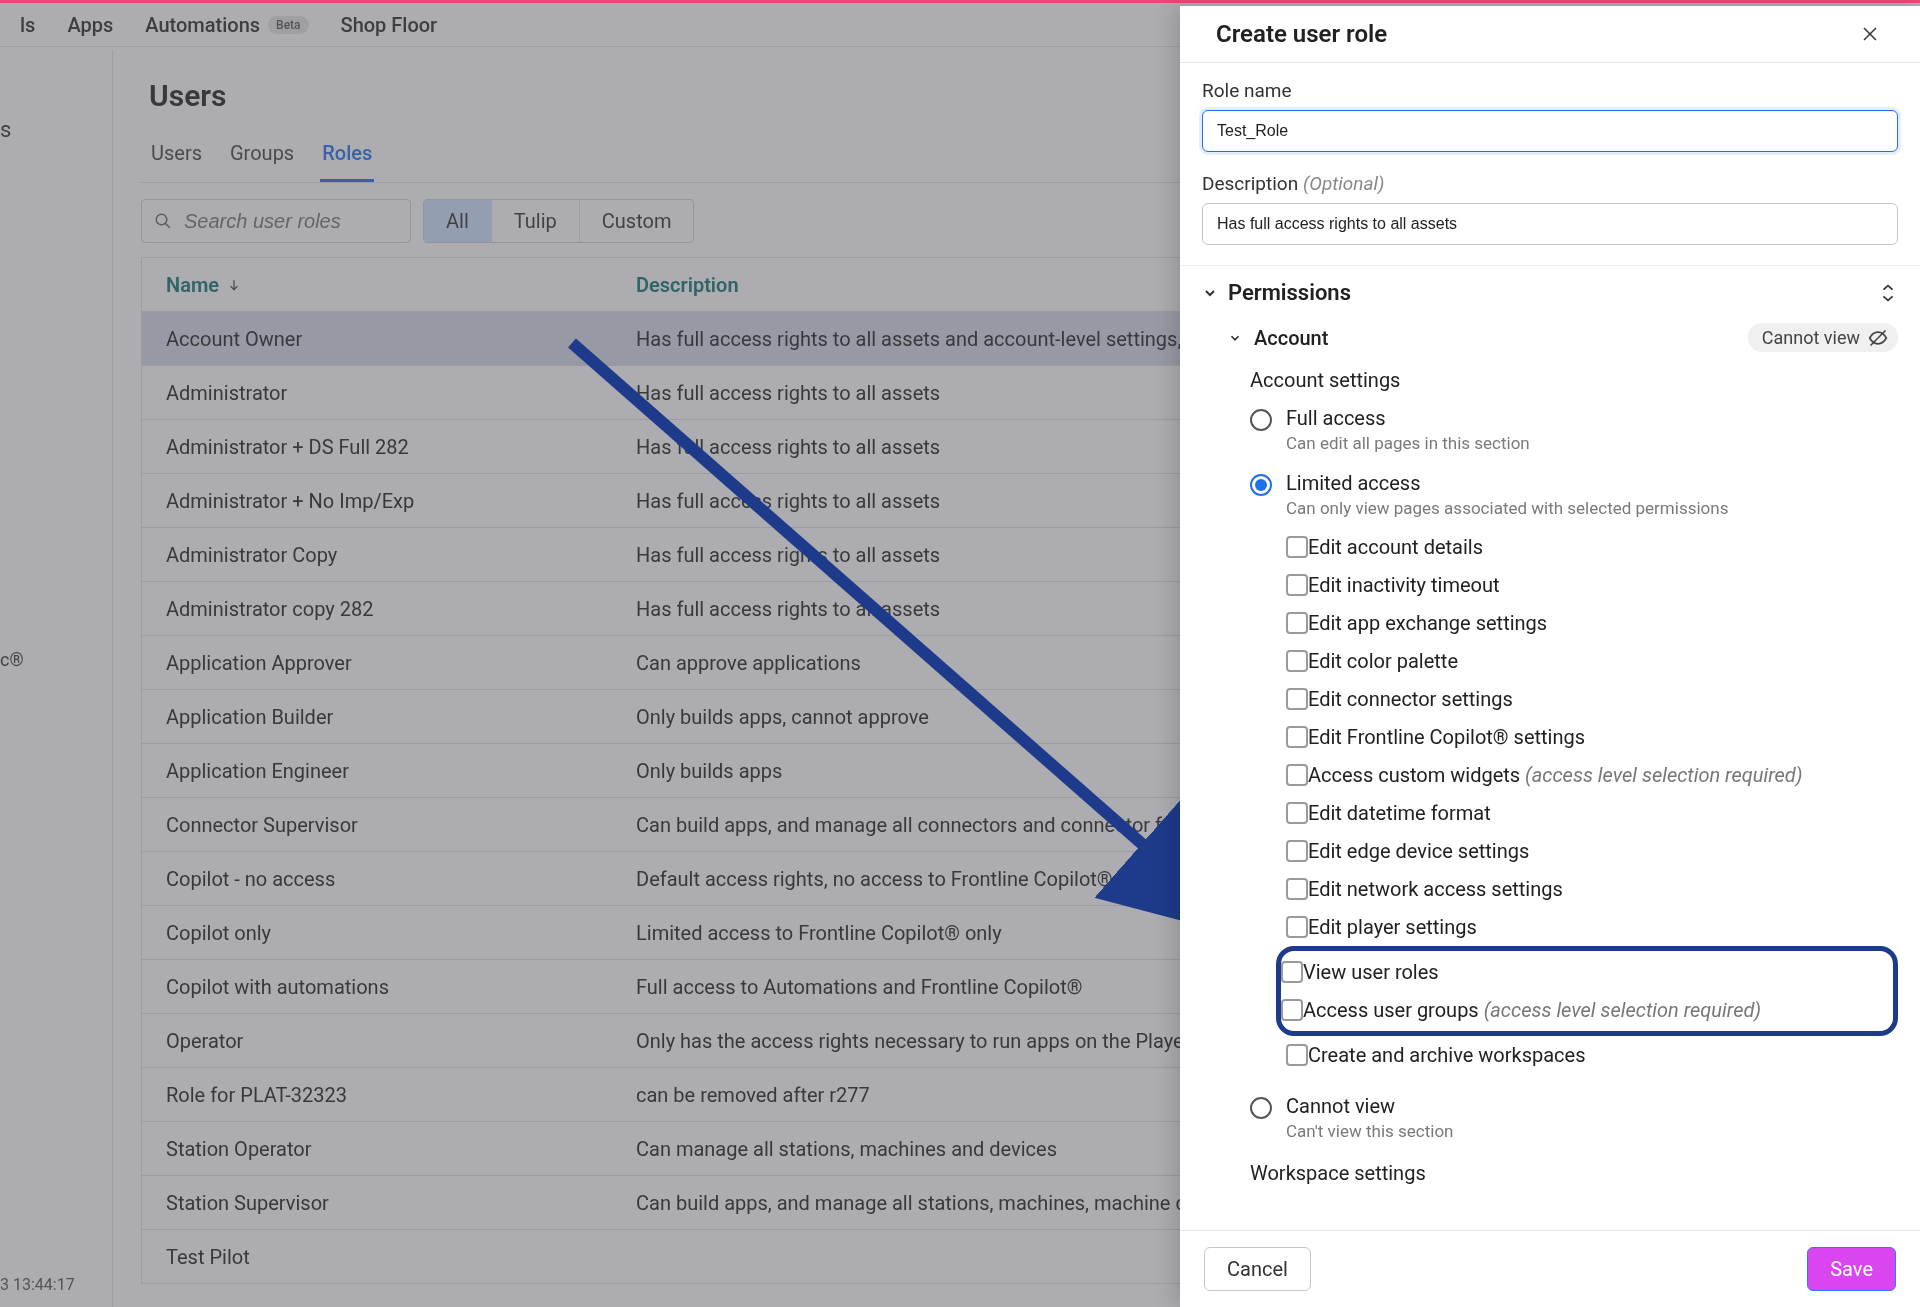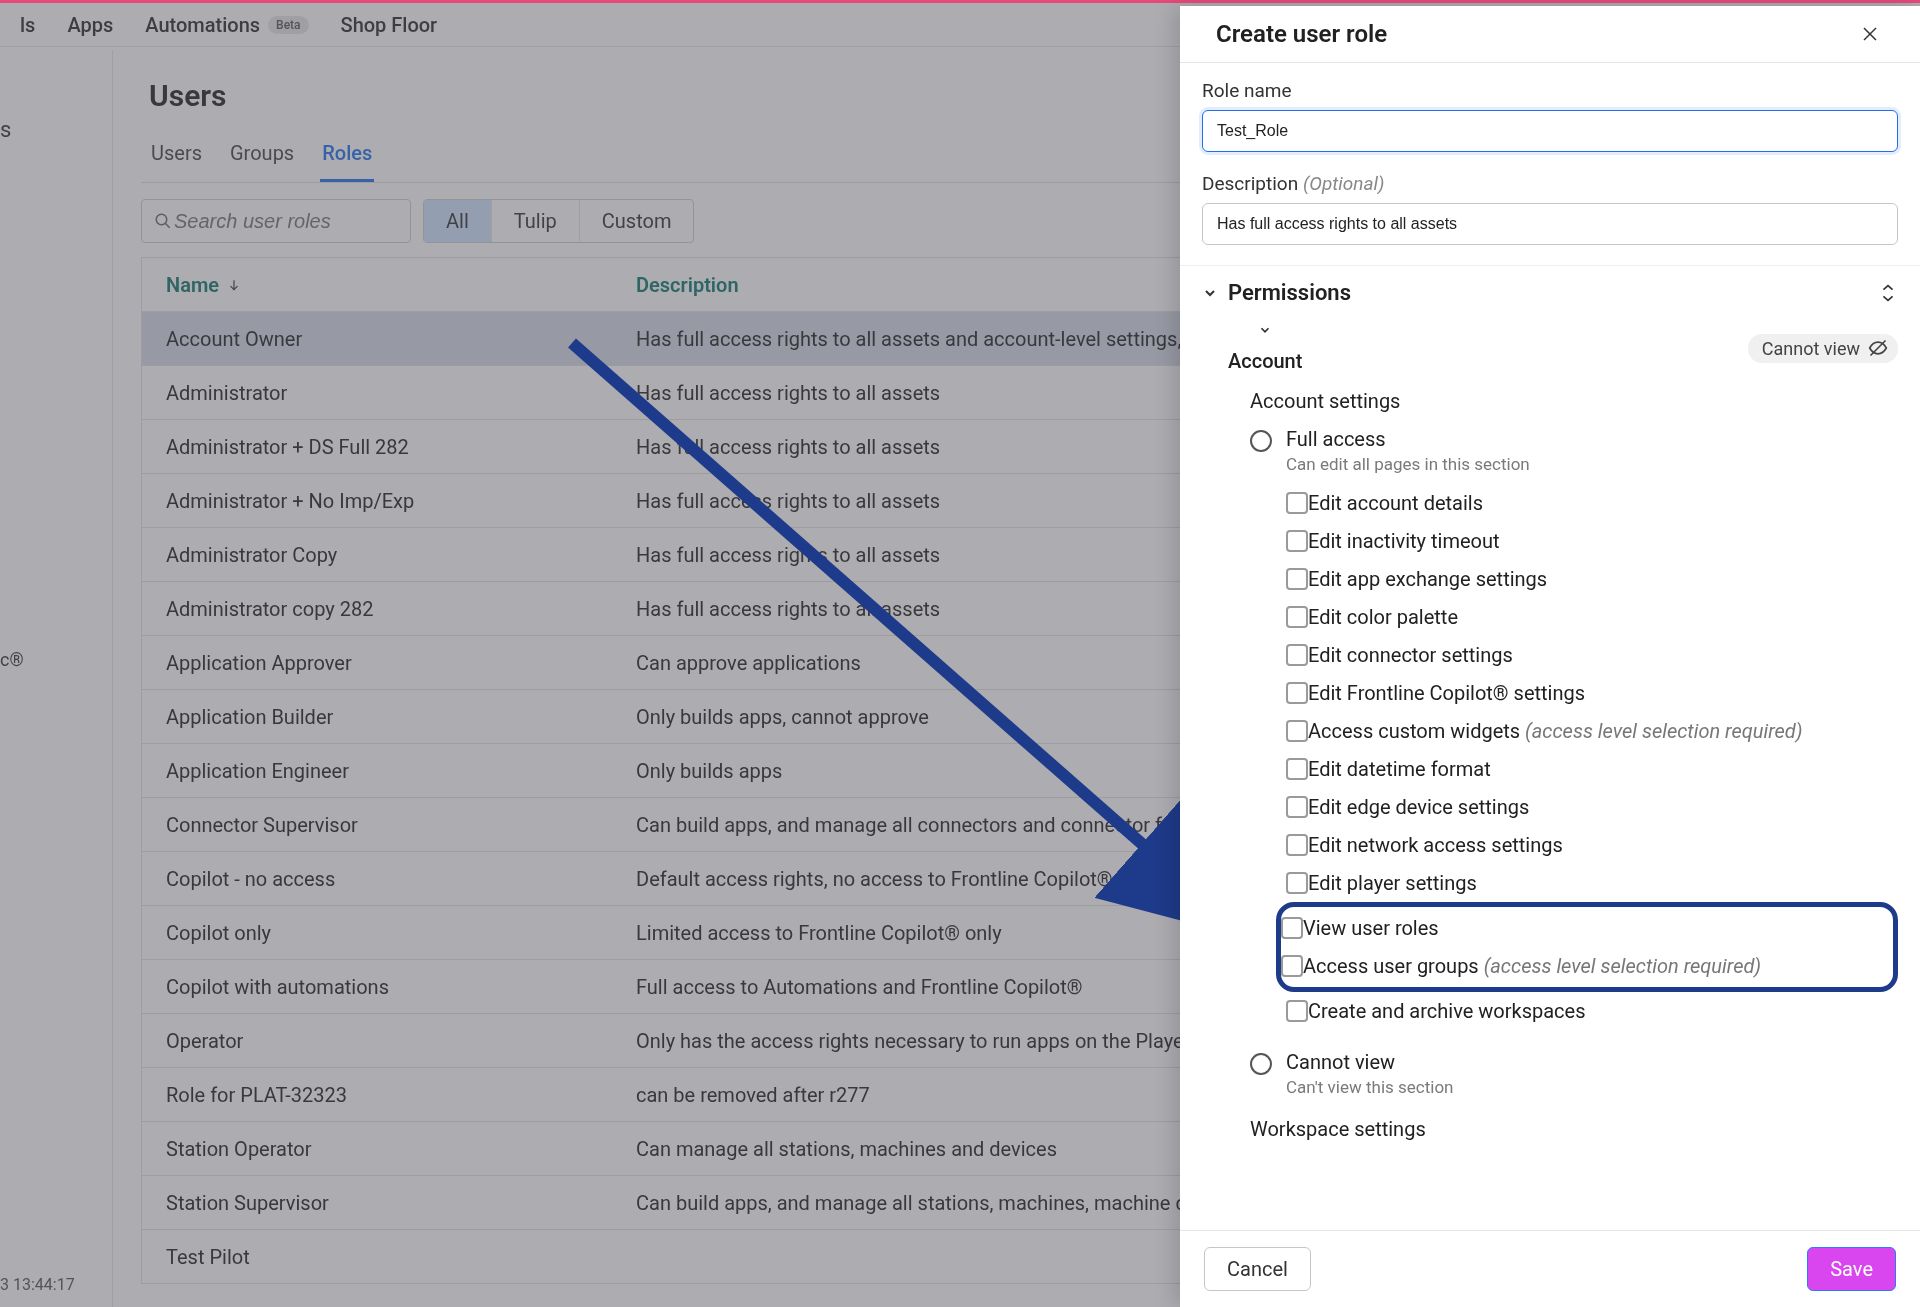--- a/index.html
+++ b/index.html
@@ -57,21 +57,21 @@
     border-left:1px solid #e6e6e6;
     padding: 28px 40px 0 28px;
     overflow:hidden;
   }
   .page-title { font-size:30px; font-weight:600; margin-bottom:18px; padding-left:8px;}
   .tabs { display:flex; gap:24px; border-bottom:1px solid #e0e0e0; padding-left:8px;}
   .tab { padding: 10px 2px 14px; font-size:20px; color:#444; cursor:pointer; border-bottom:3px solid transparent;}
   .tab.active { color:#1f6feb; border-bottom-color:#1f6feb; font-weight:500;}
   .toolbar { display:flex; align-items:center; gap:12px; margin: 16px 0 14px;}
   .search {
-    display:flex; align-items:center; gap:0;
+    display:flex; align-items:center; gap:10px;
     border:1px solid #d0d0d0; border-radius:4px;
     height:44px; width:270px; padding:0 12px;
     font-size:20px; color:#888;
   }
   .search svg { flex:0 0 auto; }
   .search input { border:none; outline:none; width:100%; font-size:20px; background:transparent; font-style:italic; color:#888;}
   .filters { display:flex; border:1px solid #d0d0d0; border-radius:4px; overflow:hidden; height:44px;}
   .filters .opt { padding: 0 22px; display:flex; align-items:center; font-size:20px; cursor:pointer; color:#333;}
   .filters .opt.active { background:#cfe2ff; }
   .filters .opt + .opt { border-left:1px solid #e4e4e4;}
@@ -146,21 +146,21 @@
     margin: 0 -22px;
     padding-left:22px; padding-right:22px;
     border-top:1px solid #eee;
   }
   .perm-header .left { display:flex; align-items:center; gap:10px; font-size:22px; font-weight:600;}
   .collapse-btn { width:20px; display:flex; flex-direction:column; align-items:center; cursor:pointer; line-height:6px; font-size:12px; gap:2px;}
   .sect {
     display:flex; align-items:center; justify-content:space-between;
     padding: 10px 0 6px 26px;
   }
-  .sect .sleft { display:flex; align-items:center; gap:12px; font-size:20px; font-weight:500;flex-direction:column;}
+  .sect .sleft { display:flex; align-items:center; gap:12px; font-size:20px; font-weight:500;}
   .chip {
     background:#f0f0f0; border-radius:14px;
     padding: 4px 10px 4px 14px;
     display:flex; align-items:center; gap:8px;
     font-size:18px; color:#444;
   }
   .sub-title { font-size:20px; padding: 10px 0 6px 48px; color:#222;}
   .radio-row { display:flex; gap:14px; padding: 8px 0 0 48px; align-items:flex-start;}
   .radio {
     width:22px; height:22px; border:2px solid #555; border-radius:50%;
@@ -395,20 +395,27 @@
 
       <div class="sub-title">Account settings</div>
 
       <div id="radio0">
           <div class="radio-row">
             <div class="radio"></div>
             <div class="radio-label">Full access</div>
           </div>
           <div class="radio-desc">Can edit all pages in this section</div>
         </div>
+      <div id="radio1">
+          <div class="radio-row">
+            <div class="radio checked"></div>
+            <div class="radio-label">Limited access</div>
+          </div>
+          <div class="radio-desc">Can only view pages associated with selected permissions</div>
+        </div>
       <div class="checks" id="checks">
           <div class="chk-row">
             <div class="chk"></div>
             <div class="chk-label">Edit account details </div>
           </div>
           <div class="chk-row">
             <div class="chk"></div>
             <div class="chk-label">Edit inactivity timeout </div>
           </div>
           <div class="chk-row">

